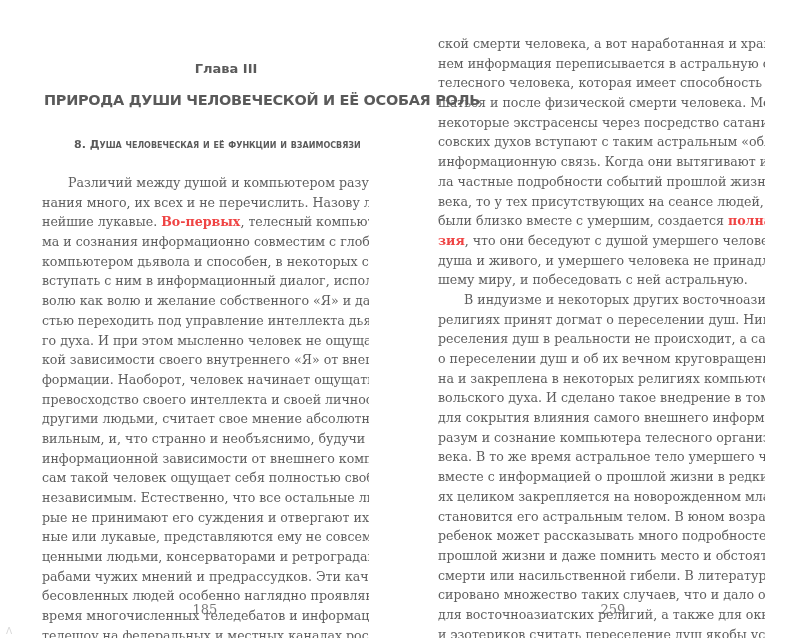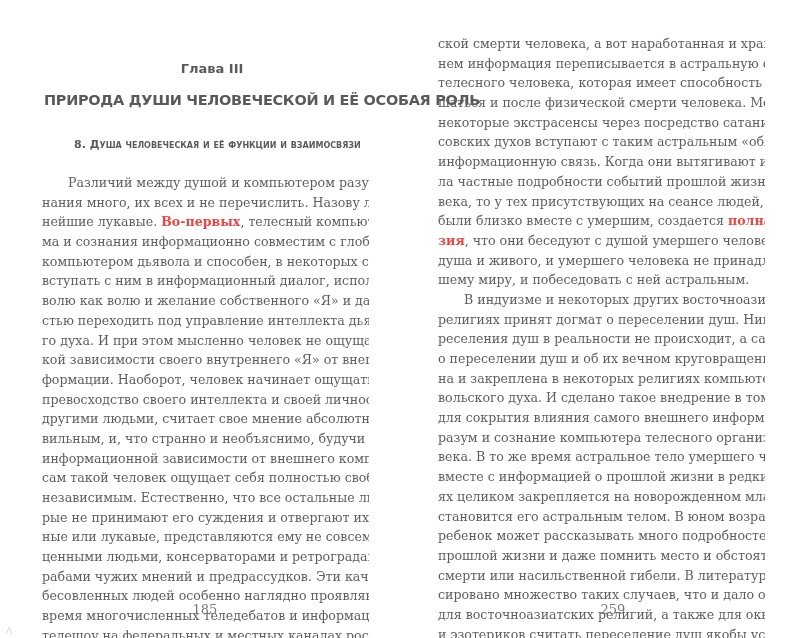--- a/index.html
+++ b/index.html
@@ -2,21 +2,21 @@
 <html><head>
   <meta charset="utf-8">
   <style>
     html, body { margin: 0; padding: 0; }
     body {
       width: 800px; height: 638px; background: #ffffff; position: relative; overflow: hidden;
       color: #555;
     }
     .spread { position: absolute; inset: 0; }
     .page { position: absolute; top: 0; height: 638px; }
-    .page.left { left: 0; width: 400px; }
+    .page.left { left: 0; width: 400px; padding-left: 28px; }
     .page.right { left: 400px; width: 400px; }
 
     .chapter-label {
       position: absolute; left: 0; right: 0; top: 61px; text-align: center;
       font-family: "DejaVu Sans", sans-serif; font-size: 13px; font-weight: bold; color: #5a5a5a;
       transform: translateX(12px);
     }
     .chapter-title {
       position: absolute; left: 44px; width: 330px; top: 92px; text-align: center;
       font-family: "DejaVu Sans", sans-serif; font-size: 14.5px; font-weight: bold; color: #5a5a5a;
@@ -99,21 +99,21 @@
         <div class="line"><span>телесного человека, которая имеет способность не разру-</span></div>
         <div class="line"><span>шаться и после физической смерти человека. Медиумы и</span></div>
         <div class="line"><span>некоторые экстрасенсы через посредство сатанинско-бе-</span></div>
         <div class="line"><span>совских духов вступают с таким астральным «облаком» в</span></div>
         <div class="line"><span>информационную связь. Когда они вытягивают из астра-</span></div>
         <div class="line"><span>ла частные подробности событий прошлой жизни чело-</span></div>
         <div class="line"><span>века, то у тех присутствующих на сеансе людей, которые</span></div>
         <div class="line"><span>были близко вместе с умершим, создается </span><span class="b">полная иллю-</span></div>
         <div class="line"><span class="b">зия</span><span>, что они беседуют с душой умершего человека. Однако</span></div>
         <div class="line"><span>душа и живого, и умершего человека не принадлежит на-</span></div>
-        <div class="line last"><span>шему миру, и побеседовать с ней астральным.</span></div>
+        <div class="line last"><span>шему миру, и побеседовать с ней астральную.</span></div>
         <div class="line indent"><span>В индуизме и некоторых других восточноазиатских</span></div>
         <div class="line"><span>религиях принят догмат о переселении душ. Никакого пе-</span></div>
         <div class="line"><span>реселения душ в реальности не происходит, а сама мысль</span></div>
         <div class="line"><span>о переселении душ и об их вечном круговращении внедре-</span></div>
         <div class="line"><span>на и закреплена в некоторых религиях компьютером дья-</span></div>
         <div class="line"><span>вольского духа. И сделано такое внедрение в том числе и</span></div>
         <div class="line"><span>для сокрытия влияния самого внешнего информатора на</span></div>
         <div class="line"><span>разум и сознание компьютера телесного организма чело-</span></div>
         <div class="line"><span>века. В то же время астральное тело умершего человека</span></div>
         <div class="line"><span>вместе с информацией о прошлой жизни в редких случа-</span></div>

